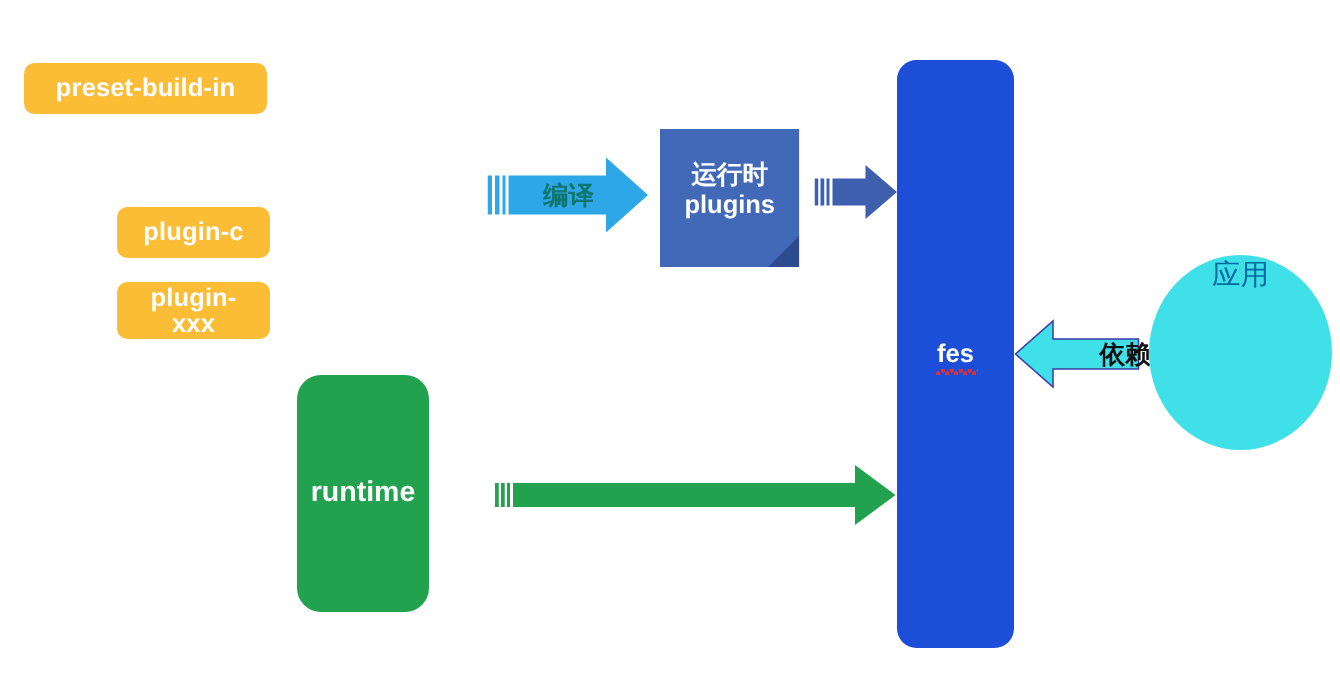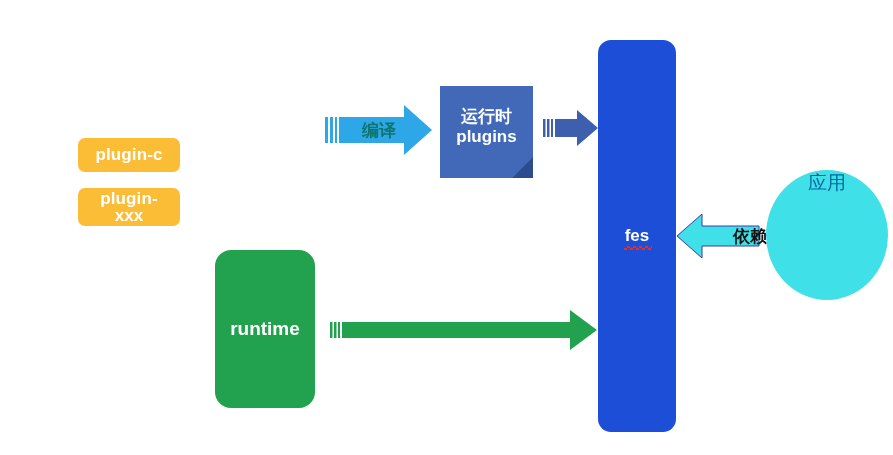--- a/index.html
+++ b/index.html
@@ -136,20 +136,23 @@
     justify-content: center;
     color: #0369a1;
     font-size: 19px;
   }
 </style>
 </head>
 <body>
 
 <div id="canvas">
 
+  <div class="node chip" style="left:16px; top:42px; width:162px; height:34px;">
+    <span>preset-build-in</span>
+  </div>
 
 
   <div class="node chip" style="left:78px; top:138px; width:102px; height:34px;">
     <span>plugin-c</span>
   </div>
 
   <div class="node chip" style="left:78px; top:188px; width:102px; height:38px; flex-direction:column; line-height:1.02;">
     <span>plugin-</span>
     <span>xxx</span>
   </div>
@@ -191,21 +194,21 @@
     <svg width="84" height="48" viewBox="0 0 84 48">
       <path d="M83 14 L26 14 L26 2 L1 24 L26 46 L26 34 L83 34 Z" fill="#40e0e8" stroke="#3a3aa8" stroke-width="1"></path>
     </svg>
     <div class="arrow-label dark" style="padding-left:32px;">依赖</div>
   </div>
 
   <div class="ellipse" style="left:766px; top:170px; width:122px; height:130px;">
     <span>应用</span>
   </div>
 
-  <div class="node proc proc-runtime" style="left:215px; top:250px; width:100px; height:158px;">
+  <div class="node proc proc-runtime" style="left:198px; top:250px; width:88px; height:158px;">
     <span>runtime</span>
   </div>
 
   <div class="arrow" style="left:330px; top:306px; width:268px; height:48px;">
     <svg width="268" height="48" viewBox="0 0 268 48">
       <rect x="0" y="16" width="2.5" height="16" fill="#22a24e"></rect>
       <rect x="4" y="16" width="2.5" height="16" fill="#22a24e"></rect>
       <rect x="8" y="16" width="2" height="16" fill="#22a24e"></rect>
       <path d="M12 16 L240 16 L240 4 L267 24 L240 44 L240 32 L12 32 Z" fill="#22a24e"></path>
     </svg>

